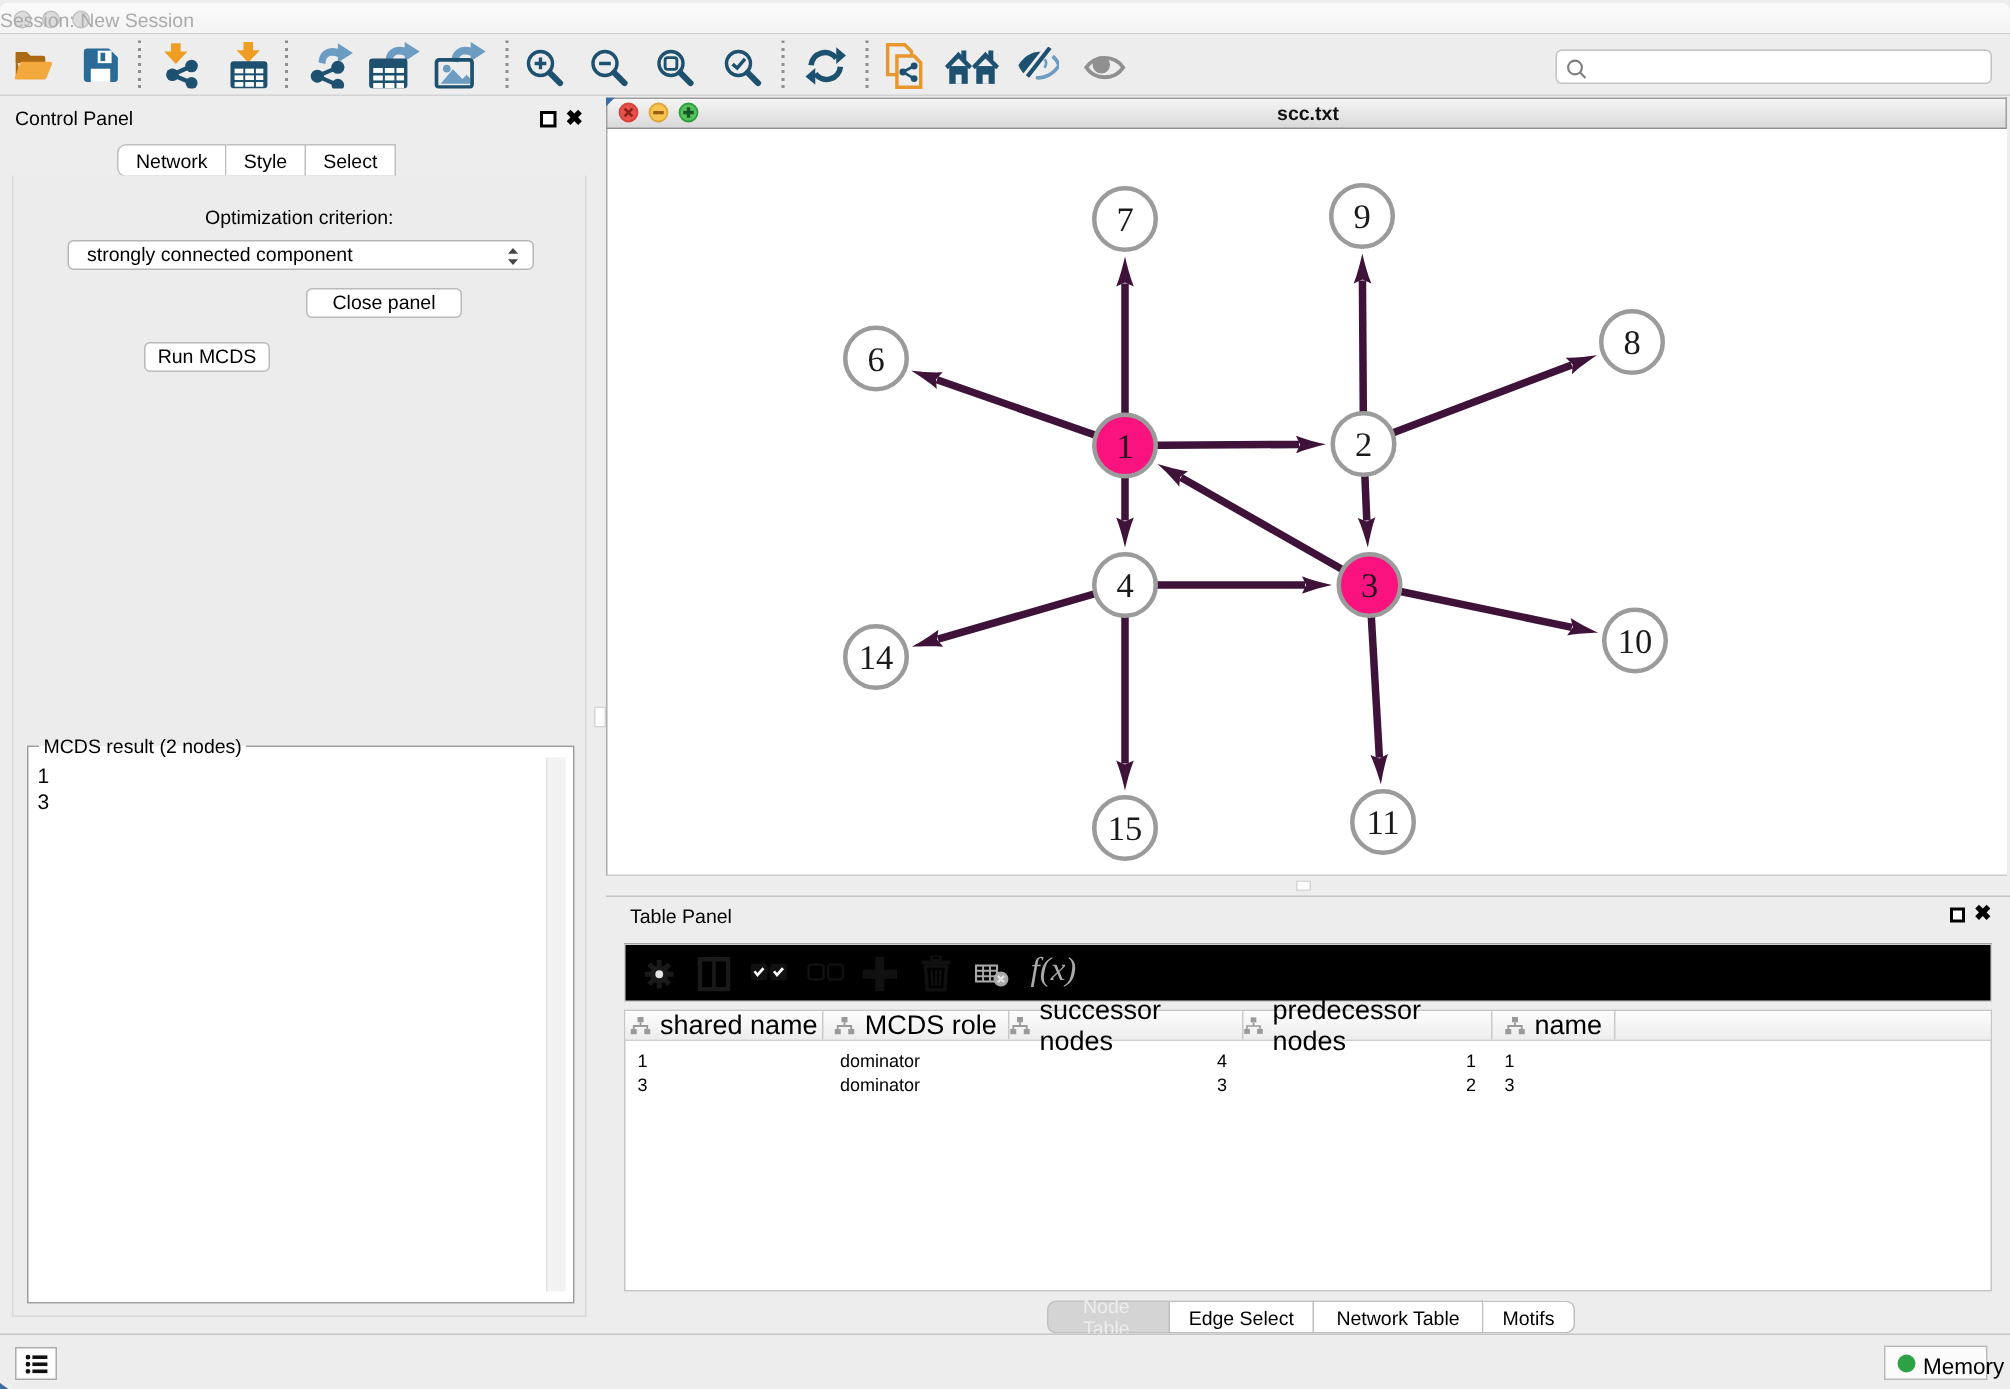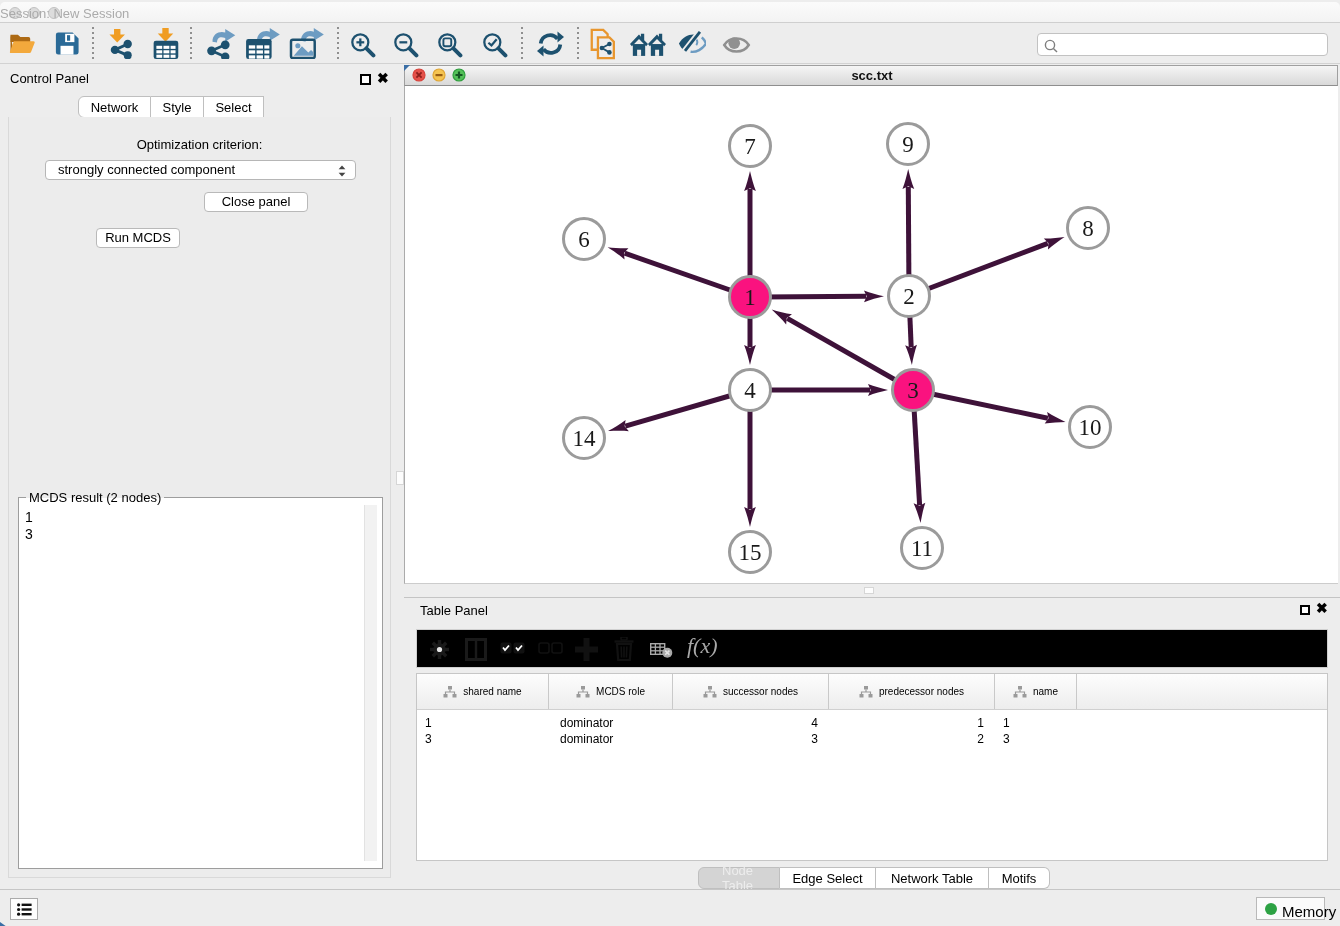--- a/index.html
+++ b/index.html
@@ -39,21 +39,21 @@
   
   #net-win { left:404px; top:65px; width:936px; height:532px; }
   #net-titlebar { left:0; top:0; width:934px; height:21px; background:linear-gradient(#f5f5f5,#d9d9d9); border:1px solid #9f9f9f; border-bottom:1px solid #8e8e8e; }
   #net-title { width:100%; text-align:center; top:3px; font-weight:bold; font-size:13px; color:#111; }
   #net-canvas { left:0; top:21px; width:934px; height:498px; background:#fff; border-left:1px solid #ababab; border-bottom:1px solid #cccccc; }
 
   
   #tp { left:404px; top:597px; width:936px; height:292px; border-top:1px solid #c4c4c4; background:#ededed; }
   #tp-toolbar { left:12px; top:31px; width:912px; height:39px; background:#000000; border:1px solid #d0d0d0; }
   #tp-table { left:12px; top:75px; width:912px; height:188px; background:#fff; border:1px solid #c6c6c6; }
-  .th-row { display:flex; height:36px; background:linear-gradient(#fdfdfd,#ededed); border-bottom:1px solid #d0d0d0; font-size:10px; }
+  .th-row { display:flex; height:20px; background:linear-gradient(#fdfdfd,#ededed); border-bottom:1px solid #d0d0d0; font-size:18px; }
   .th { border-right:1px solid #c9c9c9; display:flex; align-items:center; justify-content:center; position:relative; }
   .td-row { display:flex; height:16px; font-size:12px; align-items:center; }
 
   
   .btab { border:1px solid #bfbfbf; border-left:none; background:#fff; font-size:13px; display:flex; align-items:center; justify-content:center; }
 
   
   #statusbar { left:0; top:889px; width:1340px; height:37px; background:#ededed; border-top:1px solid #c6c6c6; }
 </style>
 </head>

